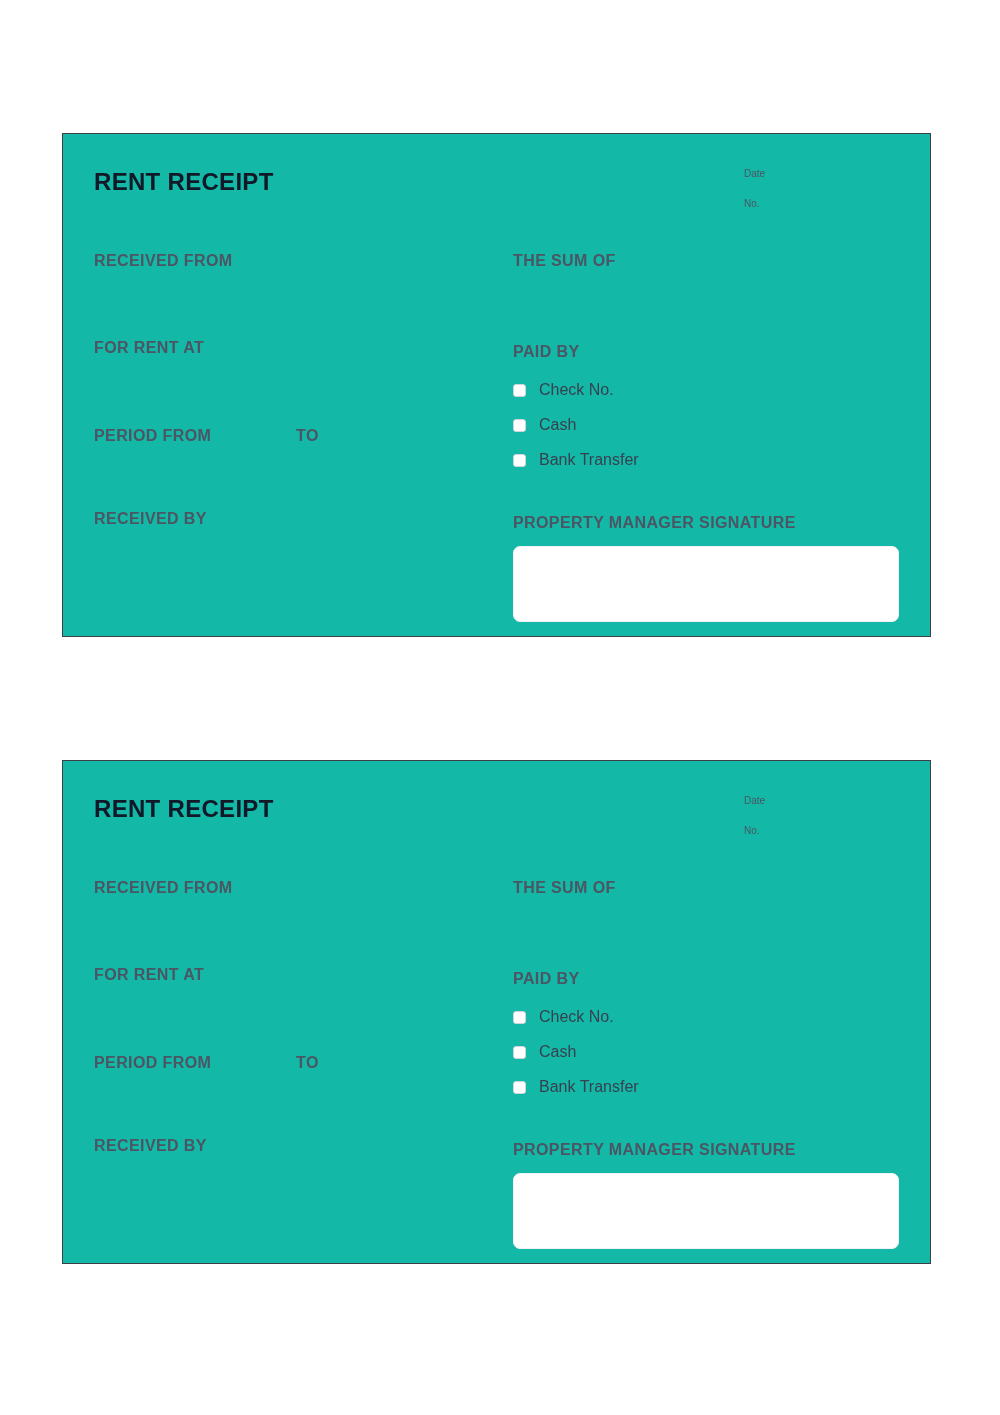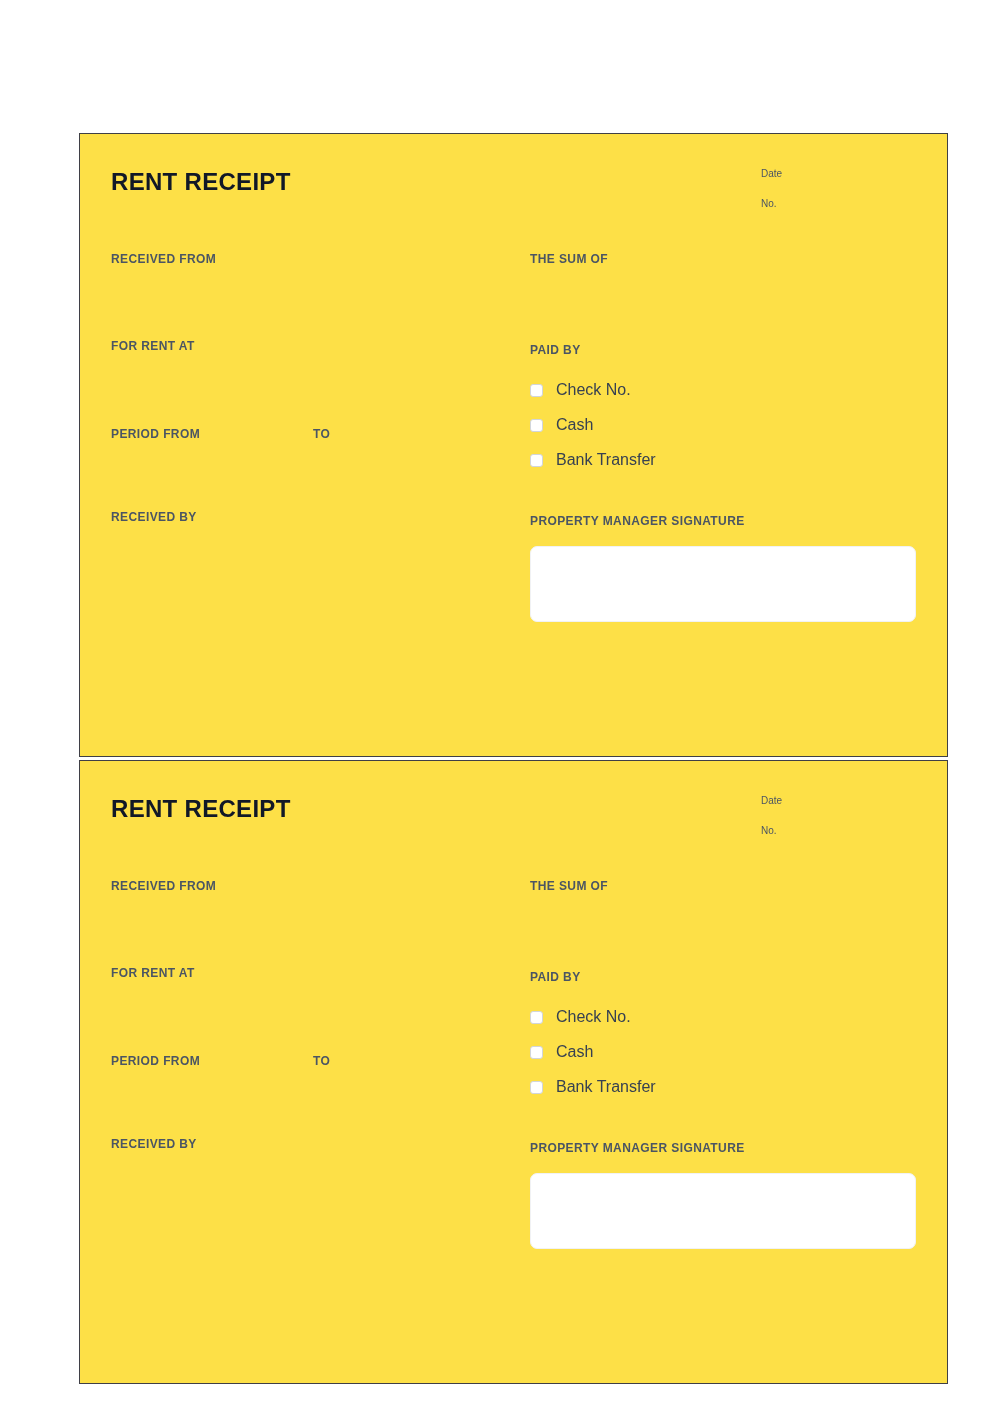--- a/index.html
+++ b/index.html
@@ -1,23 +1,23 @@
 <!DOCTYPE html>
 <html><head>
 <meta charset="utf-8">
 <style>
   html, body { margin: 0; padding: 0; background: #ffffff; }
   body { width: 1000px; height: 1415px; position: relative; font-family: "Liberation Sans", "DejaVu Sans", sans-serif; color: #4b5563; }
-  .receipt { position: absolute; left: 79px; width: 869px; height: 624px; border: 1.4px solid #3f3f46; box-sizing: border-box; background: #fde047; }
+  .receipt { position: absolute; left: 62px; width: 869px; height: 504px; border: 1.4px solid #3f3f46; box-sizing: border-box; background: #14b8a6; }
   .r1 { top: 133px; }
   .r2 { top: 760px; }
   .abs { position: absolute; white-space: nowrap; }
   .title { left: 31px; top: 34px; font-size: 24px; font-weight: 700; color: #111827; letter-spacing: 0.3px; }
   .meta { font-size: 10px; color: #4b5563; }
-  .lbl { font-size: 12px; font-weight: 700; color: #4b5563; letter-spacing: 0.4px; }
+  .lbl { font-size: 16px; font-weight: 700; color: #4b5563; letter-spacing: 0.4px; }
   .cb-row { display: flex; align-items: center; }
   .cb { width: 13px; height: 13px; border: 1.5px solid #d1d5db; border-radius: 3px; box-sizing: border-box; background: #fff; margin-right: 13px; cursor: pointer; }
   .cb-text { font-size: 16px; color: #374151; }
   .sig-box { left: 450px; top: 412px; width: 386px; height: 76px; border: 1px solid #f1f2f4; border-radius: 7px; box-sizing: border-box; background: #fff; }
 </style>
 </head>
 <body>
 
 <div class="receipt r1">
   <div class="abs title">RENT RECEIPT</div>

